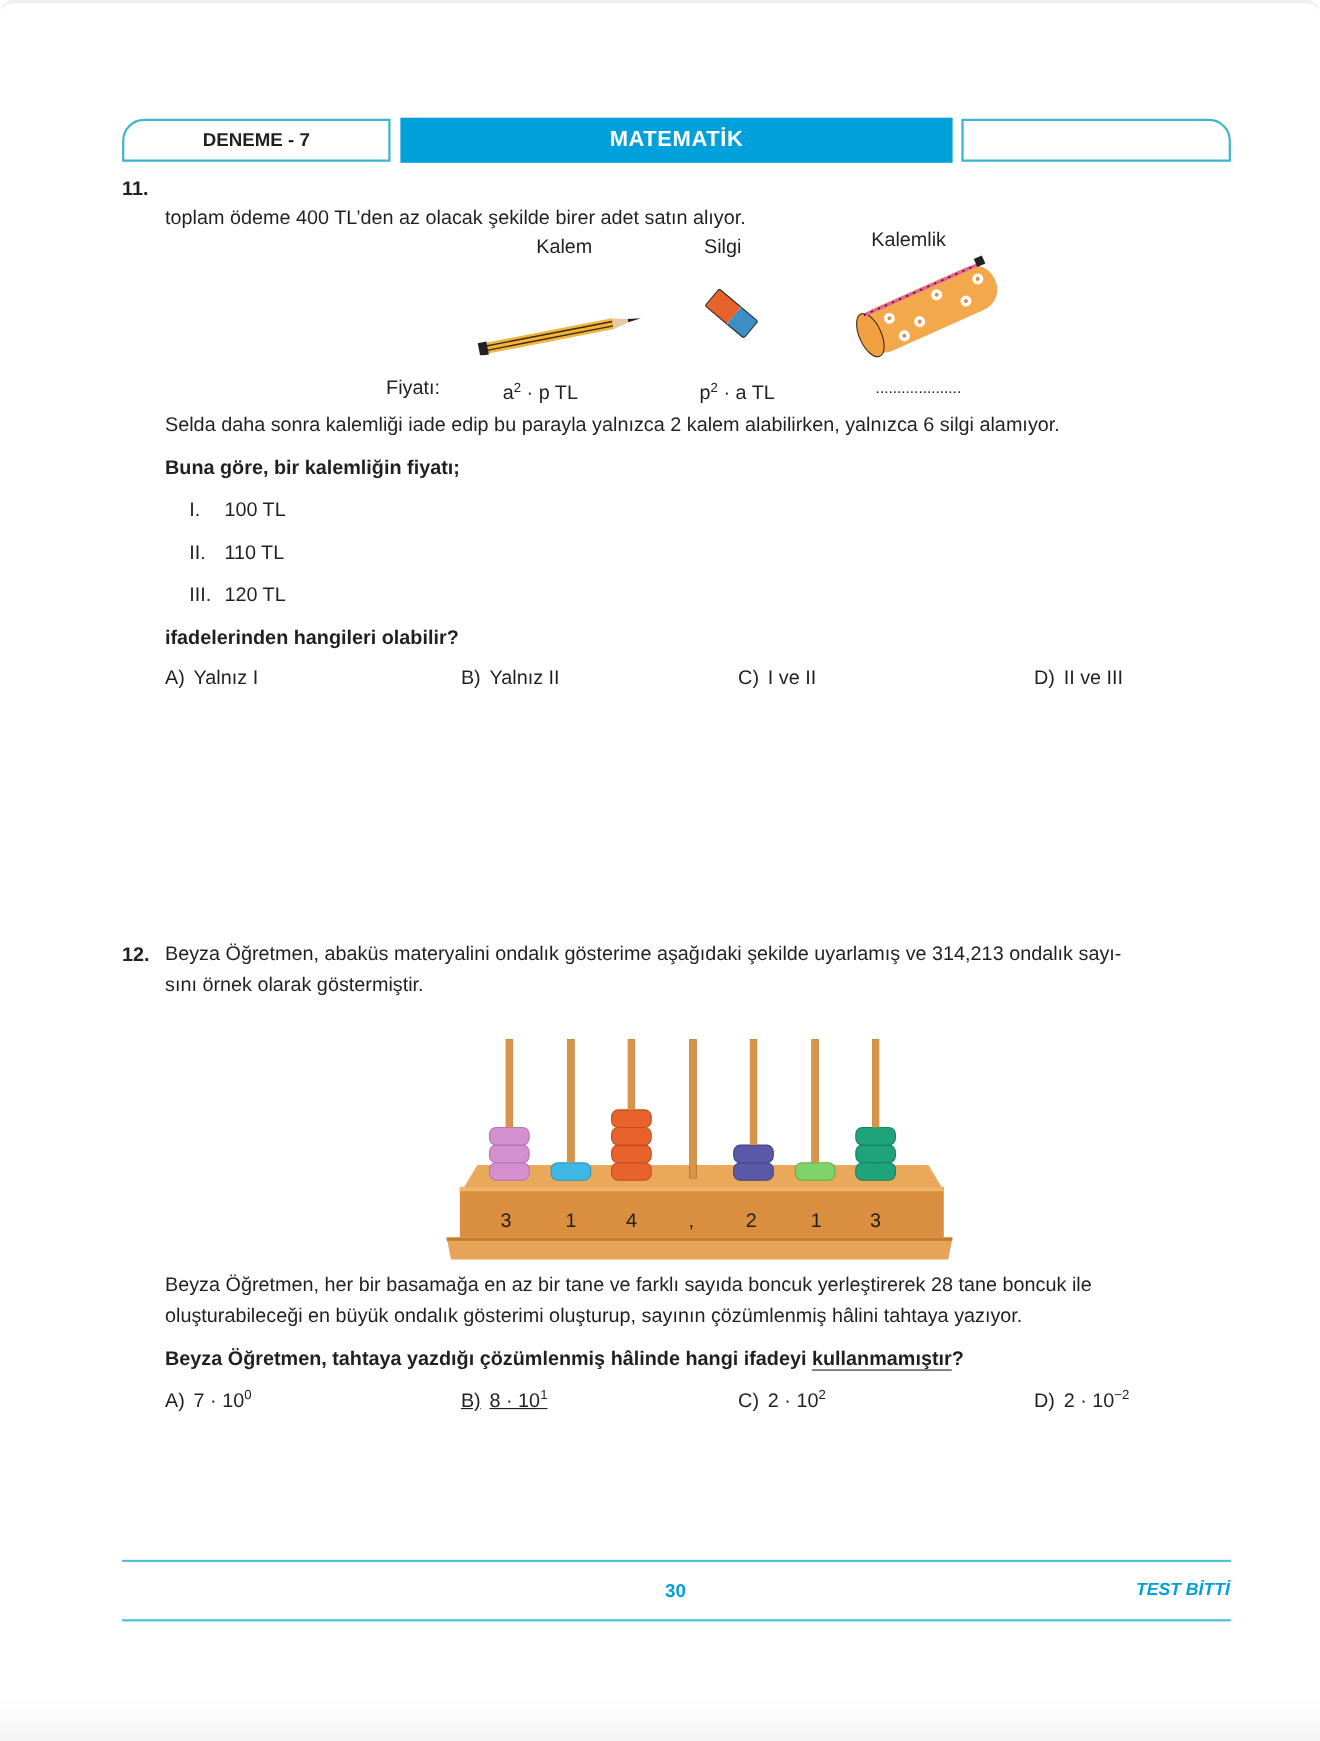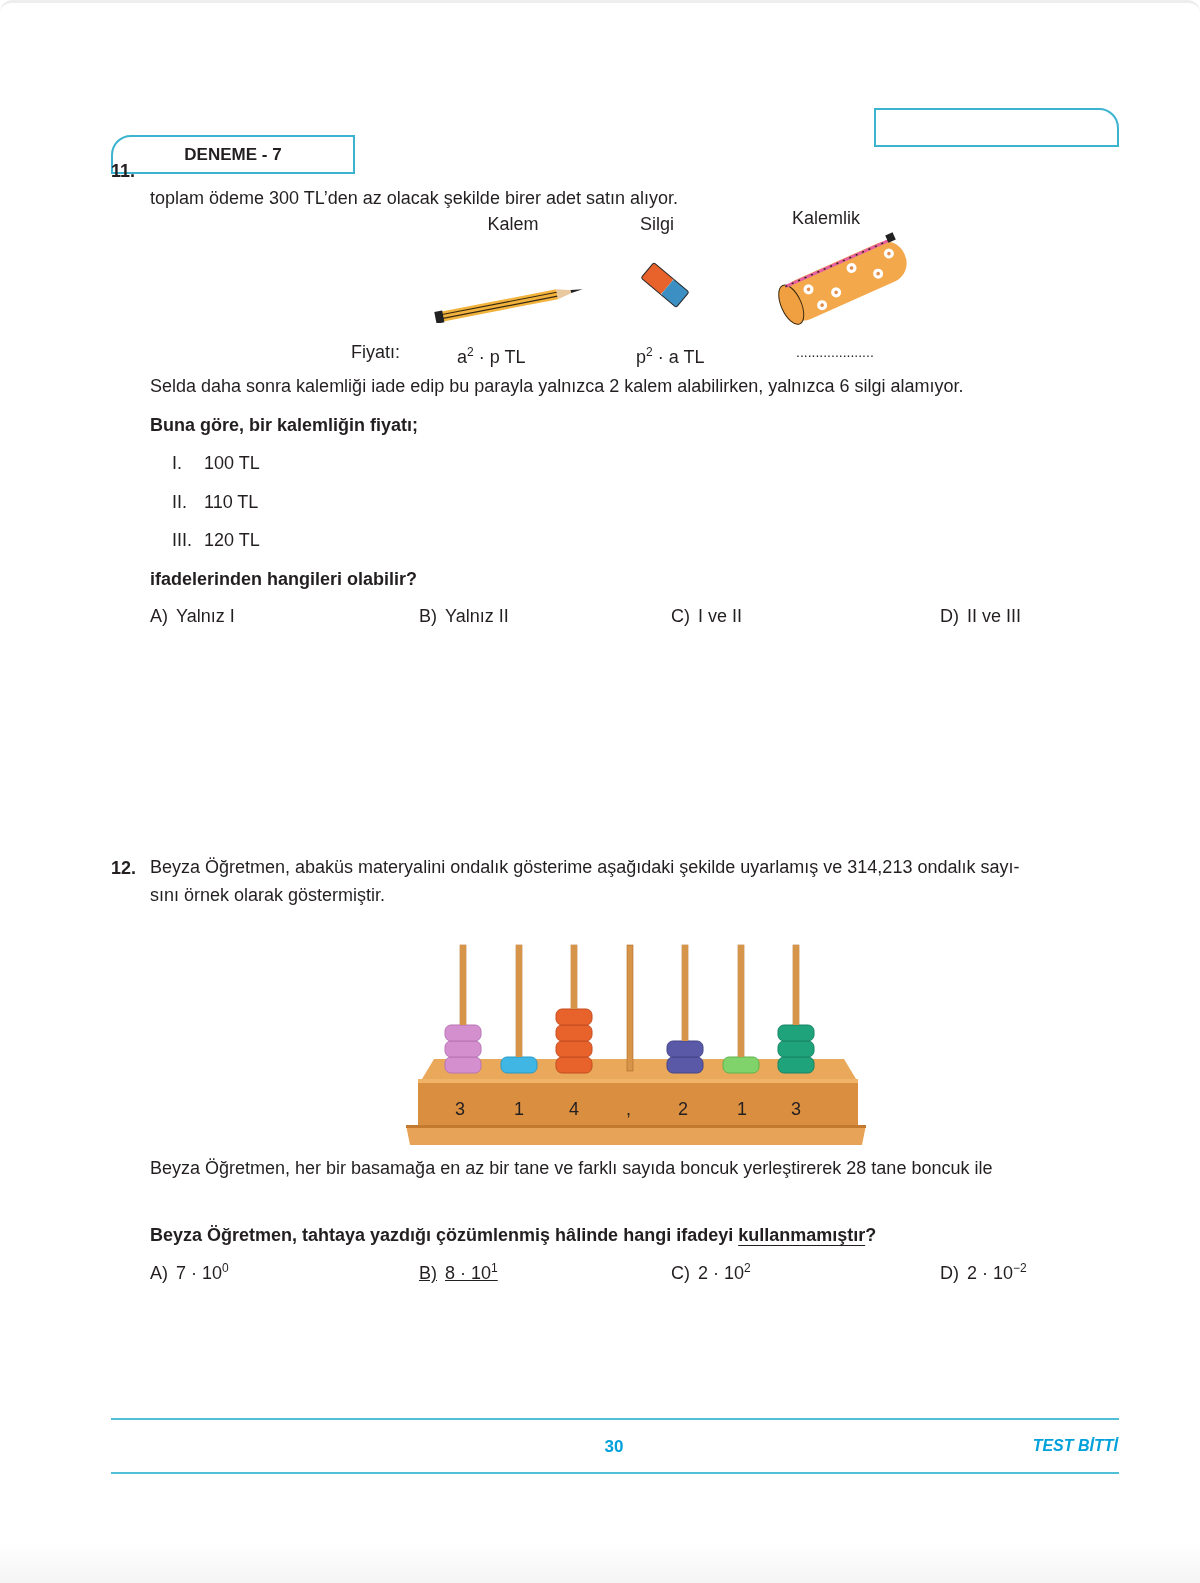--- a/index.html
+++ b/index.html
@@ -12,21 +12,21 @@
   .page-frame {
     position: absolute; left: 0; top: 0; width: 1200px; height: 1583px;
     box-sizing: border-box; border-top: 3px solid #eeeeee; border-radius: 12px 12px 0 0;
     background: linear-gradient(#ffffff 0, #ffffff 1540px, #f4f4f4 1583px);
   }
   
   .hdr-left {
     position: absolute; left: 111px; top: 105px; width: 244px; height: 39px;
     box-sizing: border-box; border: 2px solid #3cb4cf; border-bottom-width: 2px;
     border-radius: 20px 0 0 0; display: flex; align-items: center; justify-content: center;
-    font-weight: bold; font-size: 17px; color: #231f20; margin-top: 27px;
+    font-weight: bold; font-size: 17px; color: #231f20;
   }
   .hdr-mid {
     position: absolute; left: 364px; top: 104px; width: 502px; height: 41px;
     background: #00a0db; color: #ffffff; font-weight: bold; font-size: 20px;
     display: flex; align-items: center; justify-content: center; letter-spacing: 0.5px;
   }
   .hdr-right {
     position: absolute; left: 874px; top: 105px; width: 245px; height: 39px;
     box-sizing: border-box; border: 2px solid #3cb4cf; border-radius: 0 20px 0 0;
   }
@@ -49,24 +49,27 @@
     font-weight: bold; font-style: italic; font-size: 16px; }
 </style>
 </head>
 <body>
 
 <div class="page-frame">
 
   <div class="hdr-left">
     <span>DENEME - 7</span>
   </div>
+  <div class="hdr-mid">
+    <span>MATEMATİK</span>
+  </div>
   <div class="hdr-right"></div>
 
   <div class="q-num" style="left:111px; top:158px;">11.</div>
-  <div class="txt" style="left:150px; top:181px;">toplam ödeme 300 TL’den az olacak şekilde birer adet satın alıyor.</div>
+  <div class="txt" style="left:150px; top:181px;">toplam ödeme 400 TL’den az olacak şekilde birer adet satın alıyor.</div>
 
   <div class="center-lbl" style="left:513px; top:211px;">Kalem</div>
   <div class="center-lbl" style="left:657px; top:211px;">Silgi</div>
   <div class="center-lbl" style="left:826px; top:205px;">Kalemlik</div>
 
   <svg style="position:absolute; left:432px; top:280px;" width="160" height="40" viewBox="0 0 160 40">
     <g transform="rotate(-11 80 20)">
       <rect x="8" y="15" width="118" height="10" fill="#f2b33d"></rect>
       <line x1="8" y1="18" x2="126" y2="18" stroke="#3a2a12" stroke-width="1.2"></line>
       <line x1="8" y1="22" x2="126" y2="22" stroke="#3a2a12" stroke-width="1.2"></line>
@@ -193,20 +196,21 @@
     <span style="position:absolute; left:455px; font-size:18px;">3</span>
     <span style="position:absolute; left:514px; font-size:18px;">1</span>
     <span style="position:absolute; left:569px; font-size:18px;">4</span>
     <span style="position:absolute; left:626px; font-size:18px;">,</span>
     <span style="position:absolute; left:678px; font-size:18px;">2</span>
     <span style="position:absolute; left:737px; font-size:18px;">1</span>
     <span style="position:absolute; left:791px; font-size:18px;">3</span>
   </div>
 
   <div class="txt" style="left:150px; top:1151px;">Beyza Öğretmen, her bir basamağa en az bir tane ve farklı sayıda boncuk yerleştirerek 28 tane boncuk ile</div>
+  <div class="txt" style="left:150px; top:1179px;">oluşturabileceği en büyük ondalık gösterimi oluşturup, sayının çözümlenmiş hâlini tahtaya yazıyor.</div>
 
   <div class="txt bold" style="left:150px; top:1218px;"><span>Beyza Öğretmen, tahtaya yazdığı çözümlenmiş hâlinde hangi ifadeyi </span><span class="u">kullanmamıştır</span><span>?</span></div>
 
   <div class="opt" style="left:150px; top:1258px;"><span class="letter">A)</span><span>7 · 10</span><span class="sup">0</span></div>
   <div class="opt" style="left:419px; top:1258px;text-decoration:underline;"><span class="letter">B)</span><span>8 · 10</span><span class="sup">1</span></div>
   <div class="opt" style="left:671px; top:1258px;"><span class="letter">C)</span><span>2 · 10</span><span class="sup">2</span></div>
   <div class="opt" style="left:940px; top:1258px;"><span class="letter">D)</span><span>2 · 10</span><span class="sup">−2</span></div>
 
   <div class="foot-line" style="top:1415px;"></div>
   <div class="page-no">30</div>

